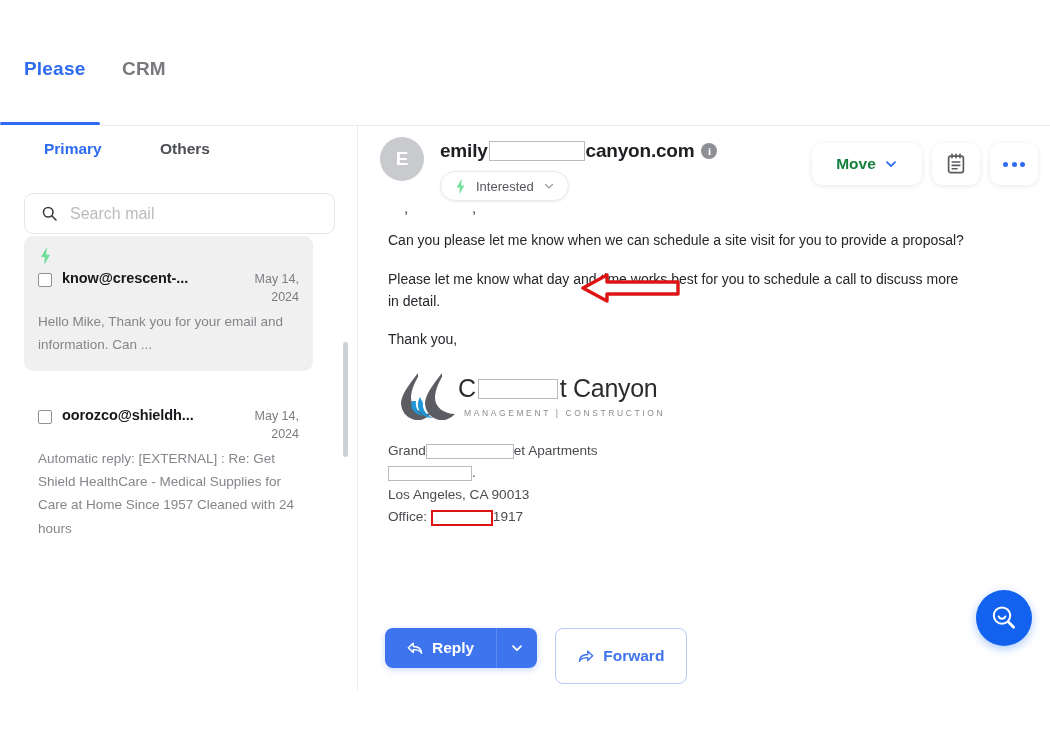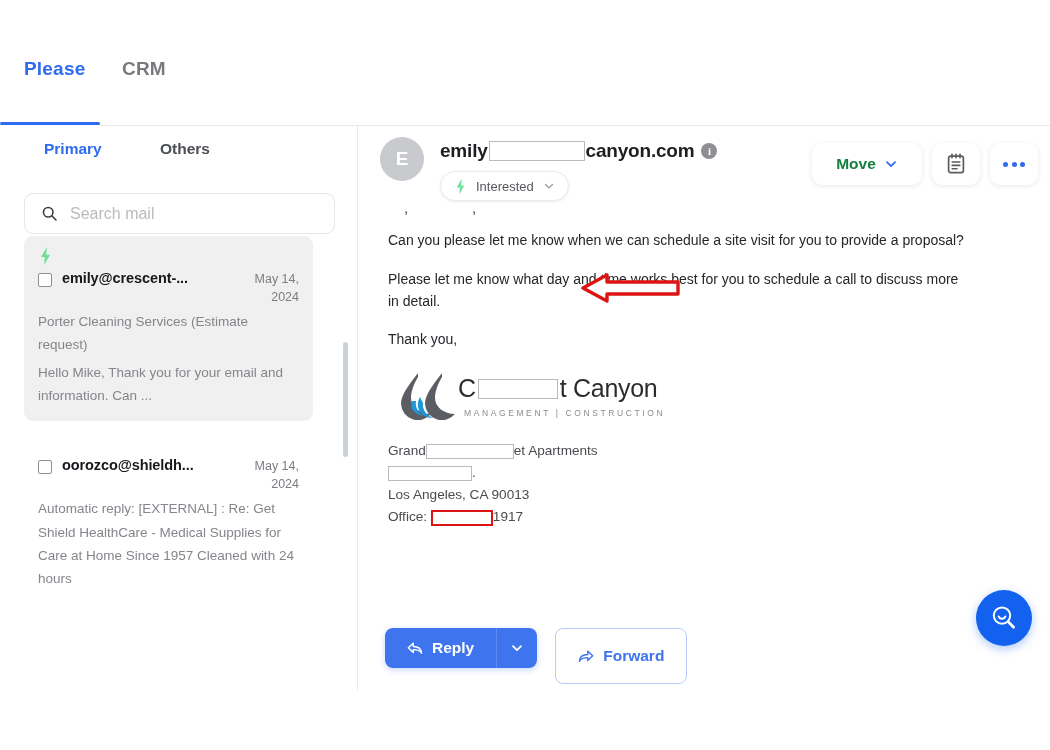--- a/index.html
+++ b/index.html
@@ -194,27 +194,26 @@
     <div class="mail-list">
 
       <div class="mail-card selected">
         <div class="mail-flag">
           <svg width="15" height="20" viewBox="0 0 16 22">
             <path d="M9.6 1 3 12.2h4.2L6.4 21 13 9.6H8.8L9.6 1z" fill="#6fdf9a"></path>
           </svg>
         </div>
         <div class="mail-row">
           <div class="mail-check"></div>
-          <div class="mail-from">emily@crescent-...</div>
+          <div class="mail-from">know@crescent-...</div>
           <div class="mail-date">
             <div>May 14,</div>
             <div>2024</div>
           </div>
         </div>
-        <div class="mail-snippet">Porter Cleaning Services (Estimate request)</div>
         <div class="mail-snippet">Hello Mike, Thank you for your email and information. Can ...</div>
       </div>
 
       <div style="height:26px"></div>
 
       <div class="mail-card">
         <div class="mail-row">
           <div class="mail-check"></div>
           <div class="mail-from">oorozco@shieldh...</div>
           <div class="mail-date">

